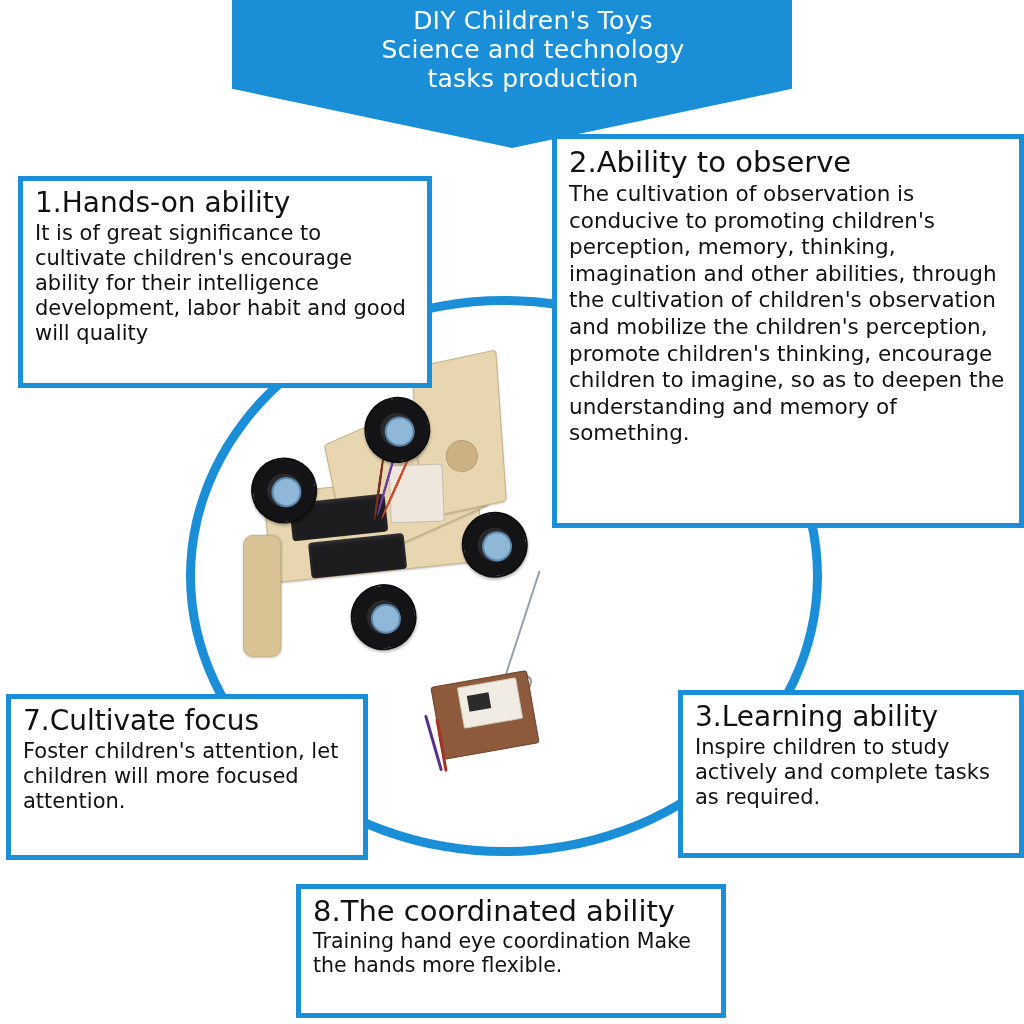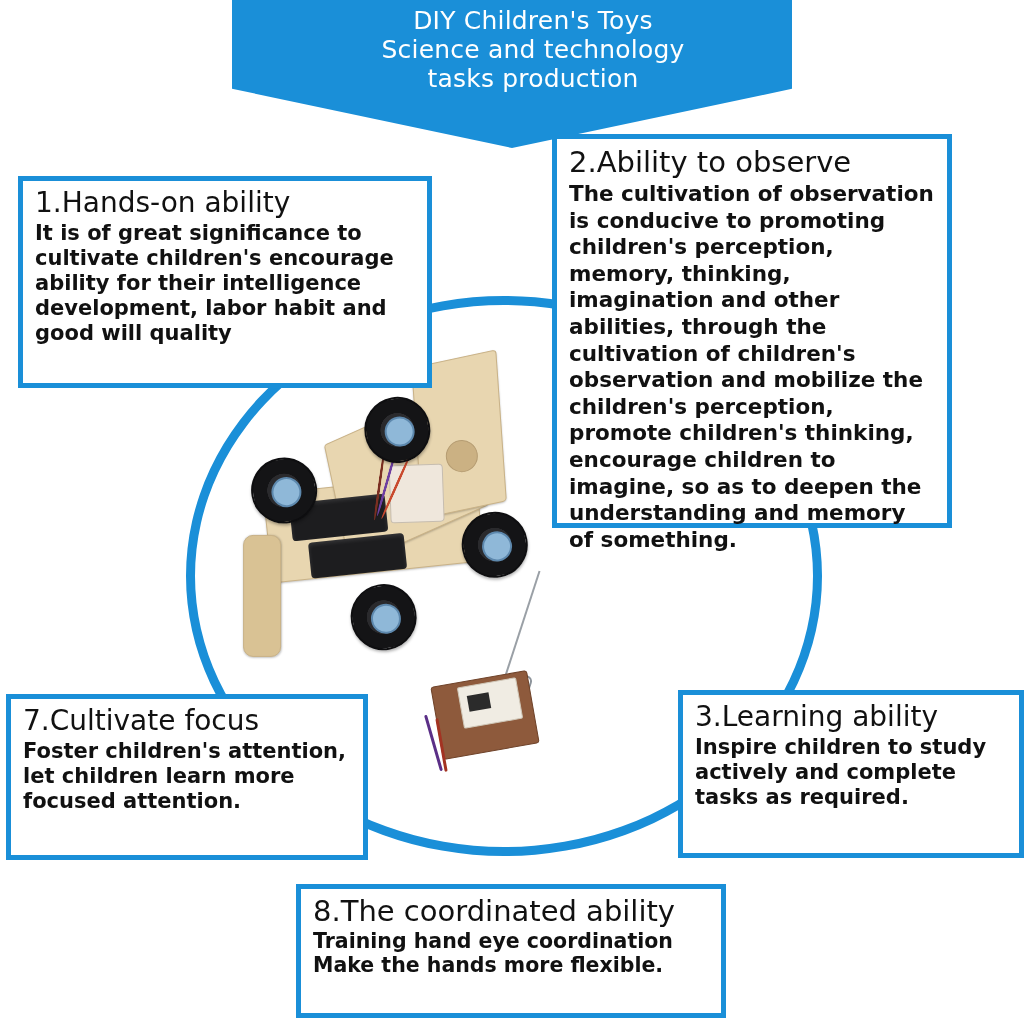--- a/index.html
+++ b/index.html
@@ -229,26 +229,25 @@
     color: #111111;
     font-size: 28px;
     line-height: 32px;
     white-space: nowrap;
   }
   .box p {
     margin: 0;
     color: #111111;
     font-size: 21px;
     line-height: 25px;
-    font-weight: bold;
   }
   .box p.small { font-size: 20.5px; line-height: 24px; }
 
   #box1 { left: 18px;   top: 176px; width: 414px; height: 212px; }
-  #box2 { left: 552px; top: 134px; width: 400px; height: 394px; }
+  #box2 { left: 552px; top: 134px; width: 472px; height: 394px; }
   #box2 h3 { font-size: 29px; line-height: 34px; }
   #box2 p  { font-size: 21.5px; line-height: 26.6px; }
   #box3 { left: 678px; top: 690px; width: 346px; height: 168px; }
   #box4 { left: 296px; top: 884px; width: 430px; height: 134px; }
   #box4 h3 { font-size: 29px; }
   #box5 { left: 6px;   top: 694px; width: 362px; height: 166px; }
 </style>
 </head>
 <body>
 
@@ -307,16 +306,16 @@
     <p>Inspire children to study actively and complete tasks as required.</p>
   </div>
 
   <div class="box" id="box4">
     <h3>8.The coordinated ability</h3>
     <p class="small">Training hand eye coordination Make the hands more flexible.</p>
   </div>
 
   <div class="box" id="box5">
     <h3>7.Cultivate focus</h3>
-    <p>Foster children's attention, let children learn more focused attention.</p>
+    <p>Foster children's attention, let children will more focused attention.</p>
   </div>
 
 </div>
 
 </body></html>

